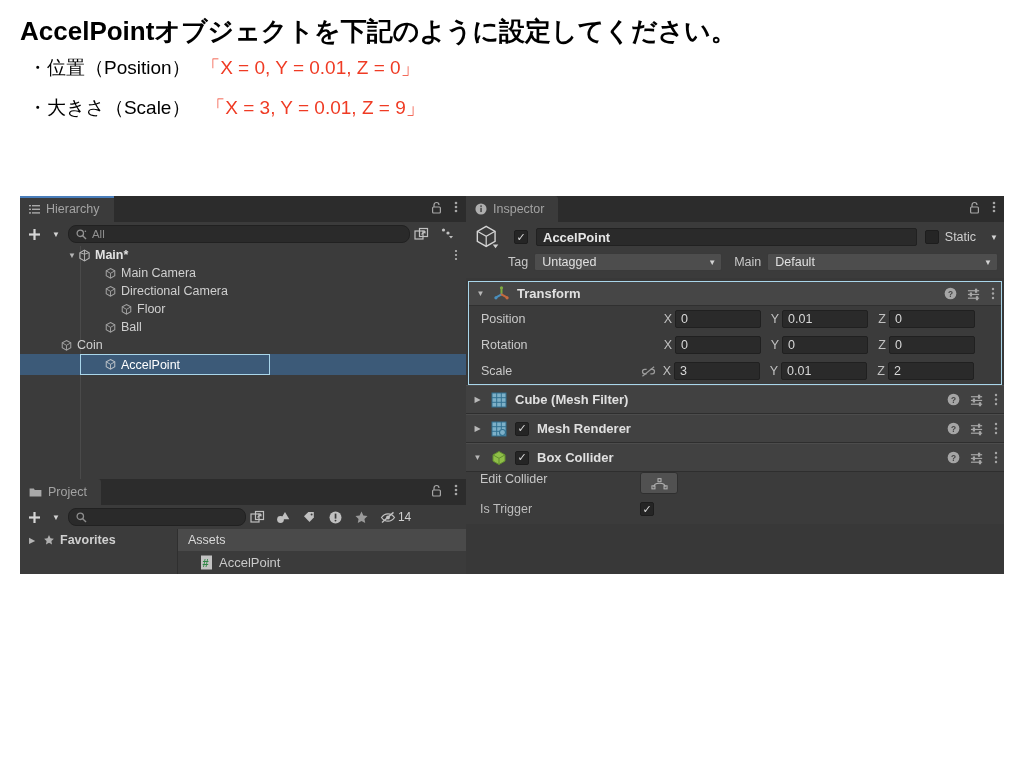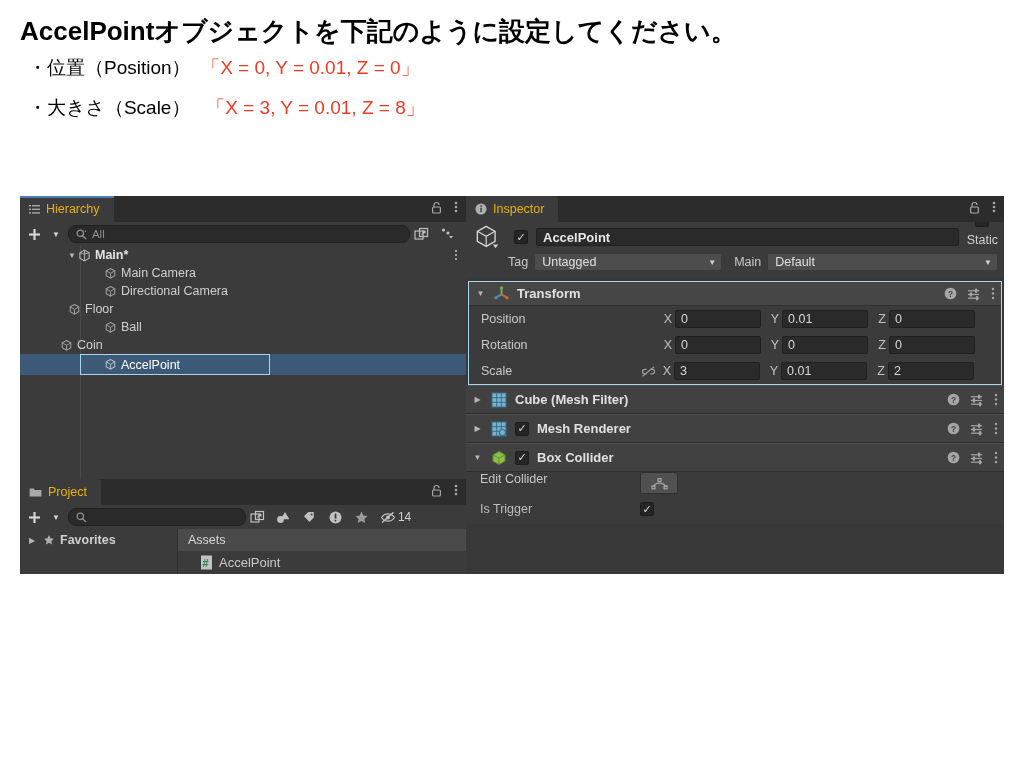--- a/index.html
+++ b/index.html
@@ -27,21 +27,21 @@
     width: 984px; height: 378px;
     background: #383838; overflow: hidden;
     font-size: 12px; color: #c4c4c4;
   }
   .left-col  { position: absolute; left: 0;   top: 0; width: 446px; height: 378px; }
   .right-col { position: absolute; left: 446px; top: 0; width: 538px; height: 378px; background:#383838; }
 
   
   .tabbar { height: 26px; background: #2c2c2c; position: relative; display:flex; align-items:flex-end; }
   .tab {
-    height: 26px; padding: 0 14px 0 9px; background: #3b3b3b; color: #eab308;
+    height: 26px; padding: 0 14px 0 9px; background: #3b3b3b; color: #a3a3a3;
     display: flex; align-items: center; gap: 6px; font-size: 12.5px;
     border-top-right-radius: 3px; position: relative;
   }
   .tab.active::before {
     content:""; position:absolute; left:0; right:0; top:0; height:2px; background:#4a7ebb;
   }
   .tab-icons { position: absolute; right: 8px; top: 4px; display: flex; gap: 12px; align-items: center; }
   .ico { opacity: .78; display:inline-flex; align-items:center; }
 
   
@@ -79,21 +79,21 @@
   .insp-row1 { display: flex; align-items: center; gap: 8px; height: 22px; }
   .cube-ico { width: 34px; height: 30px; display:flex; align-items:center; justify-content:center; }
   .chk {
     width: 14px; height: 14px; background: #252525; border: 1px solid #1d1d1d; border-radius: 2px;
     display: flex; align-items: center; justify-content: center; color: #dcdcdc; font-size: 11px; line-height:1;
   }
   .namefield {
     flex: 1; height: 18px; background: #2a2a2a; border: 1px solid #212121; border-radius: 2px;
     display: flex; align-items: center; padding: 0 6px; color: #e6e6e6; font-size: 13px; font-weight: 600;
   }
-  .static-wrap { display: flex; align-items: center; gap: 6px; color: #cfcfcf; font-size: 12.5px; flex-direction: column; }
+  .static-wrap { display: flex; align-items: center; gap: 6px; color: #cfcfcf; font-size: 12.5px; }
   .insp-row2 { display: flex; align-items: center; gap: 6px; height: 22px; margin-top: 3px; padding-left: 36px; }
   .lbl { color: #c8c8c8; font-size: 12.5px; }
   .dropdown {
     height: 18px; background: #4d4d4d; border: 1px solid #3a3a3a; border-radius: 2px;
     display: flex; align-items: center; justify-content: space-between; padding: 0 5px 0 7px;
     color: #e0e0e0; font-size: 12.5px;
   }
   .caret { font-size: 8px; color: #d3d3d3; margin-left: 8px; }
 
   
@@ -130,21 +130,21 @@
 </style>
 </head>
 <body>
 
 <div class="header-block">
   <div class="hdr-line1">AccelPointオブジェクトを下記のように設定してください。</div>
   <div class="hdr-line bullet-indent">
     <span class="blk">・位置（Position）</span><span>&nbsp;&nbsp;</span><span class="red">「X = 0, Y = 0.01, Z = 0」</span>
   </div>
   <div class="hdr-line bullet-indent">
-    <span class="blk">・大きさ（Scale）</span><span>&nbsp;&nbsp;&nbsp;</span><span class="red">「X = 3, Y = 0.01, Z = 8」</span>
+    <span class="blk">・大きさ（Scale）</span><span>&nbsp;&nbsp;&nbsp;</span><span class="red">「X = 3, Y = 0.01, Z = 9」</span>
   </div>
 </div>
 
 <div class="unity">
 
   <div class="left-col">
 
     <div class="tabbar">
       <div class="tab active">
         <span class="ico">
@@ -254,21 +254,21 @@
       <div class="hrow" style="padding-left:84px">
         <span class="ico">
           <svg width="13" height="13" viewBox="0 0 14 14">
               <path d="M7 1.6l4.6 2.6v5.2L7 12 2.4 9.4V4.2z" fill="none" stroke="#bfbfbf" stroke-width="1.1"></path>
               <path d="M2.4 4.2L7 6.8l4.6-2.6M7 6.8V12" fill="none" stroke="#bfbfbf" stroke-width="1"></path>
             </svg>
         </span>
         <span class="hname">Directional Camera</span>
       </div>
 
-      <div class="hrow" style="padding-left:48px">
+      <div class="hrow" style="padding-left:100px">
         <span class="ico">
           <svg width="13" height="13" viewBox="0 0 14 14">
               <path d="M7 1.6l4.6 2.6v5.2L7 12 2.4 9.4V4.2z" fill="none" stroke="#bfbfbf" stroke-width="1.1"></path>
               <path d="M2.4 4.2L7 6.8l4.6-2.6M7 6.8V12" fill="none" stroke="#bfbfbf" stroke-width="1"></path>
             </svg>
         </span>
         <span class="hname">Floor</span>
       </div>
 
       <div class="hrow" style="padding-left:84px">

